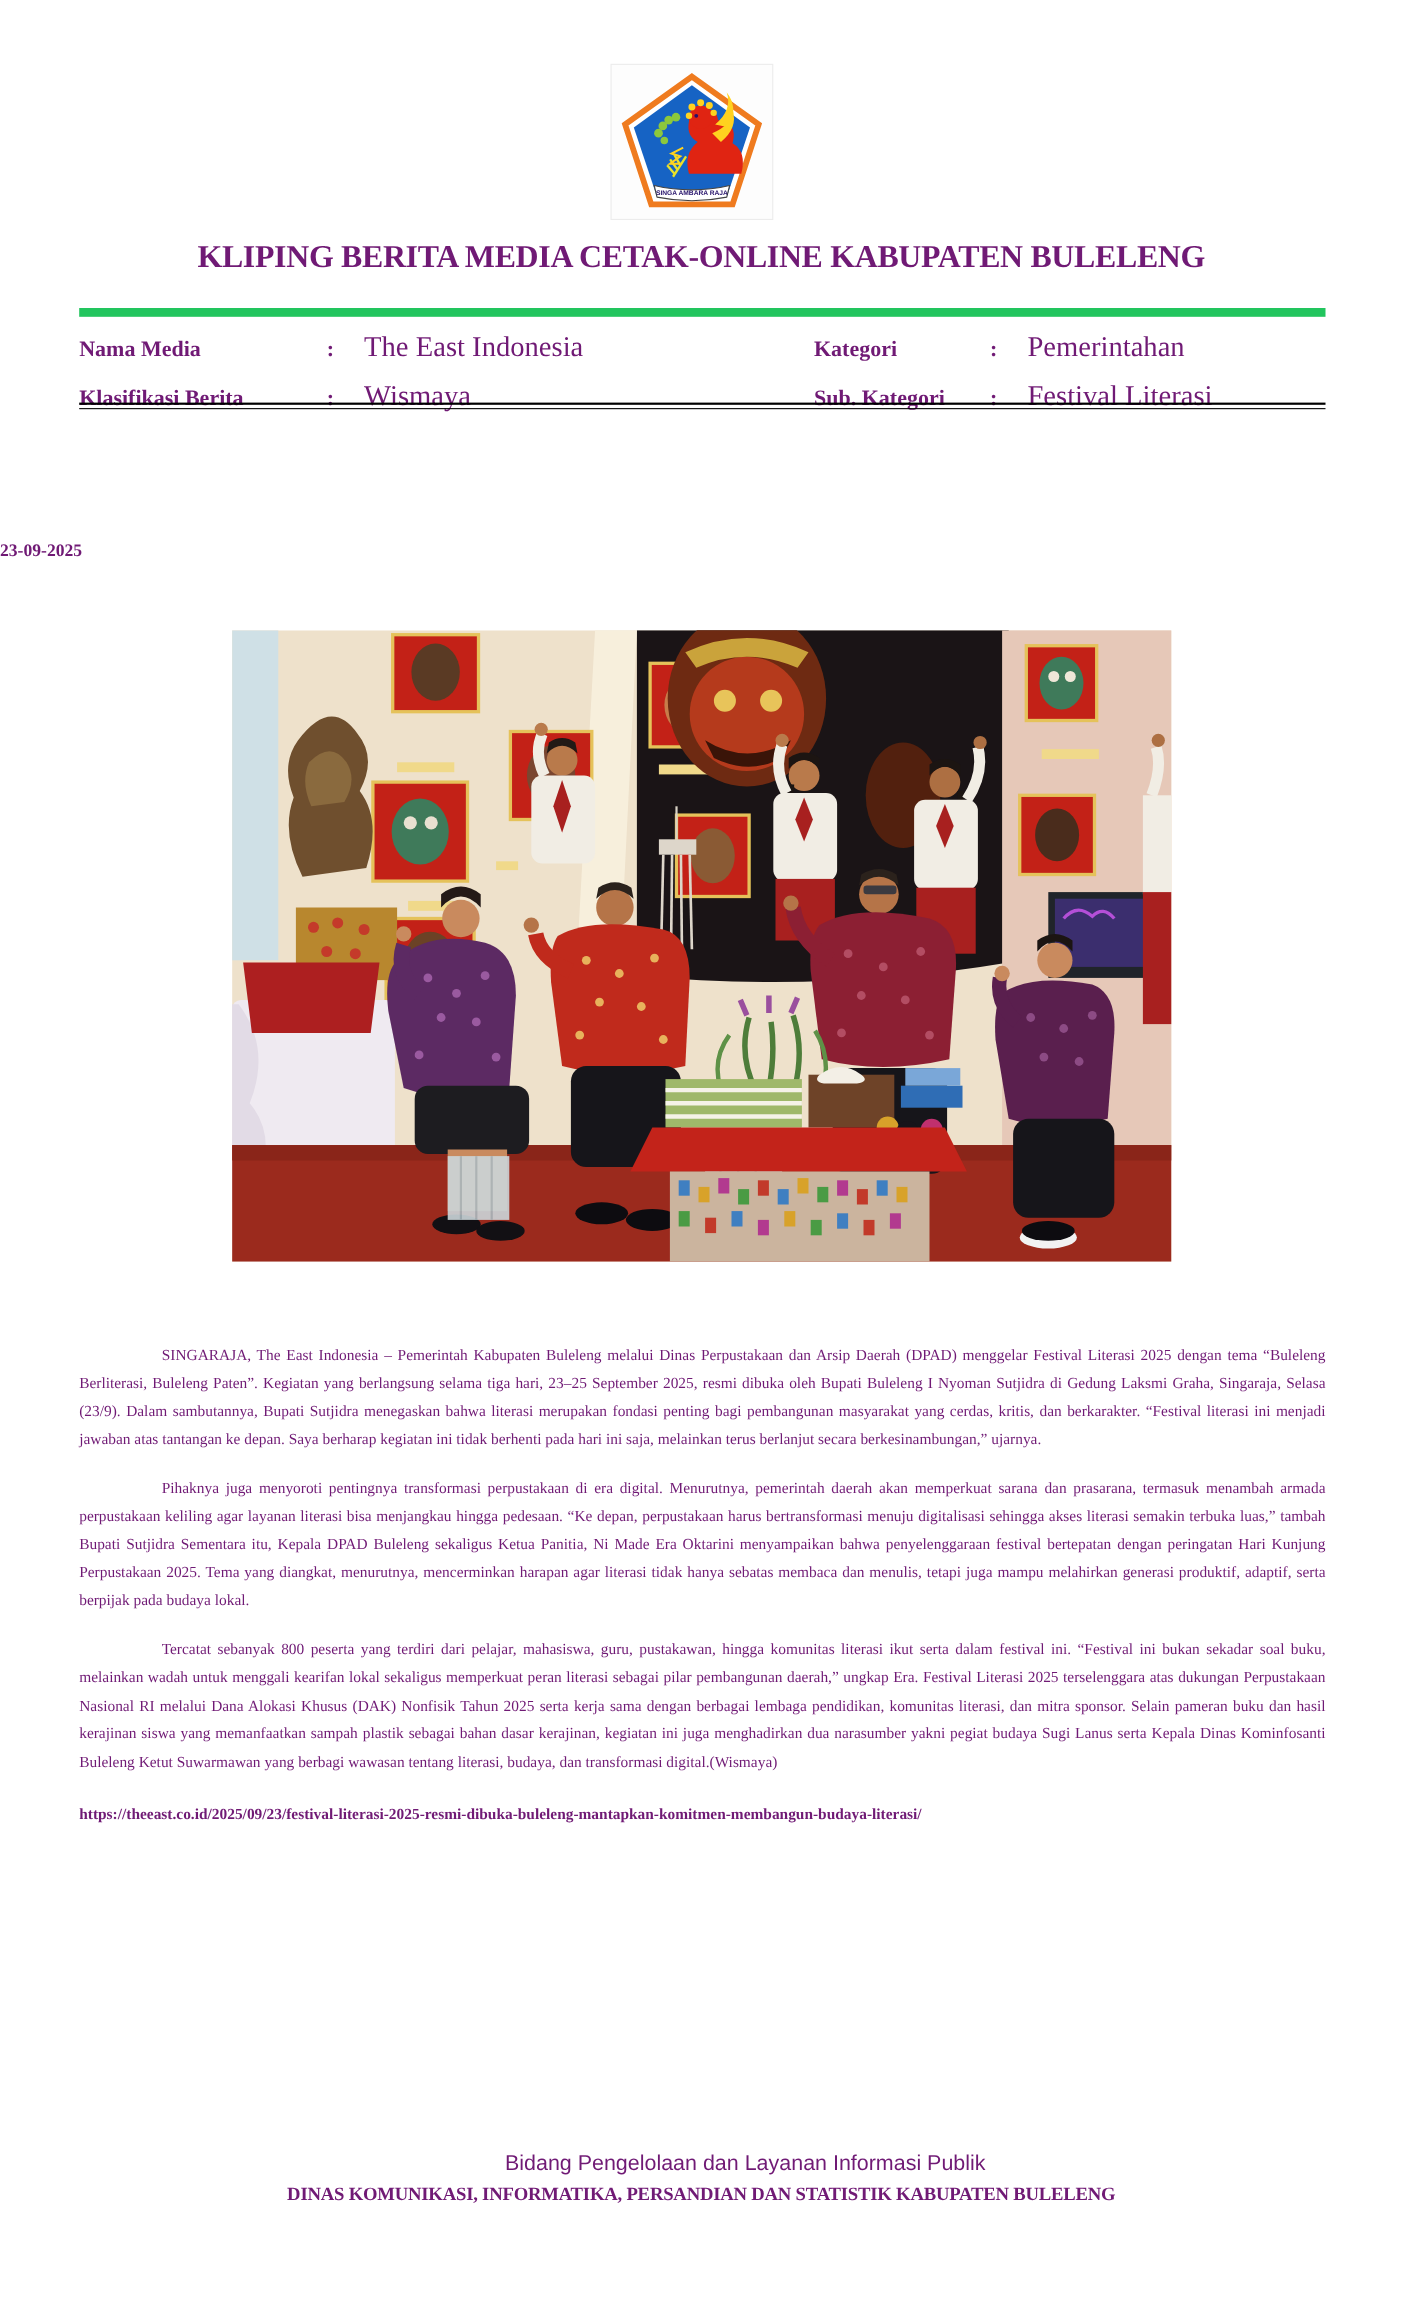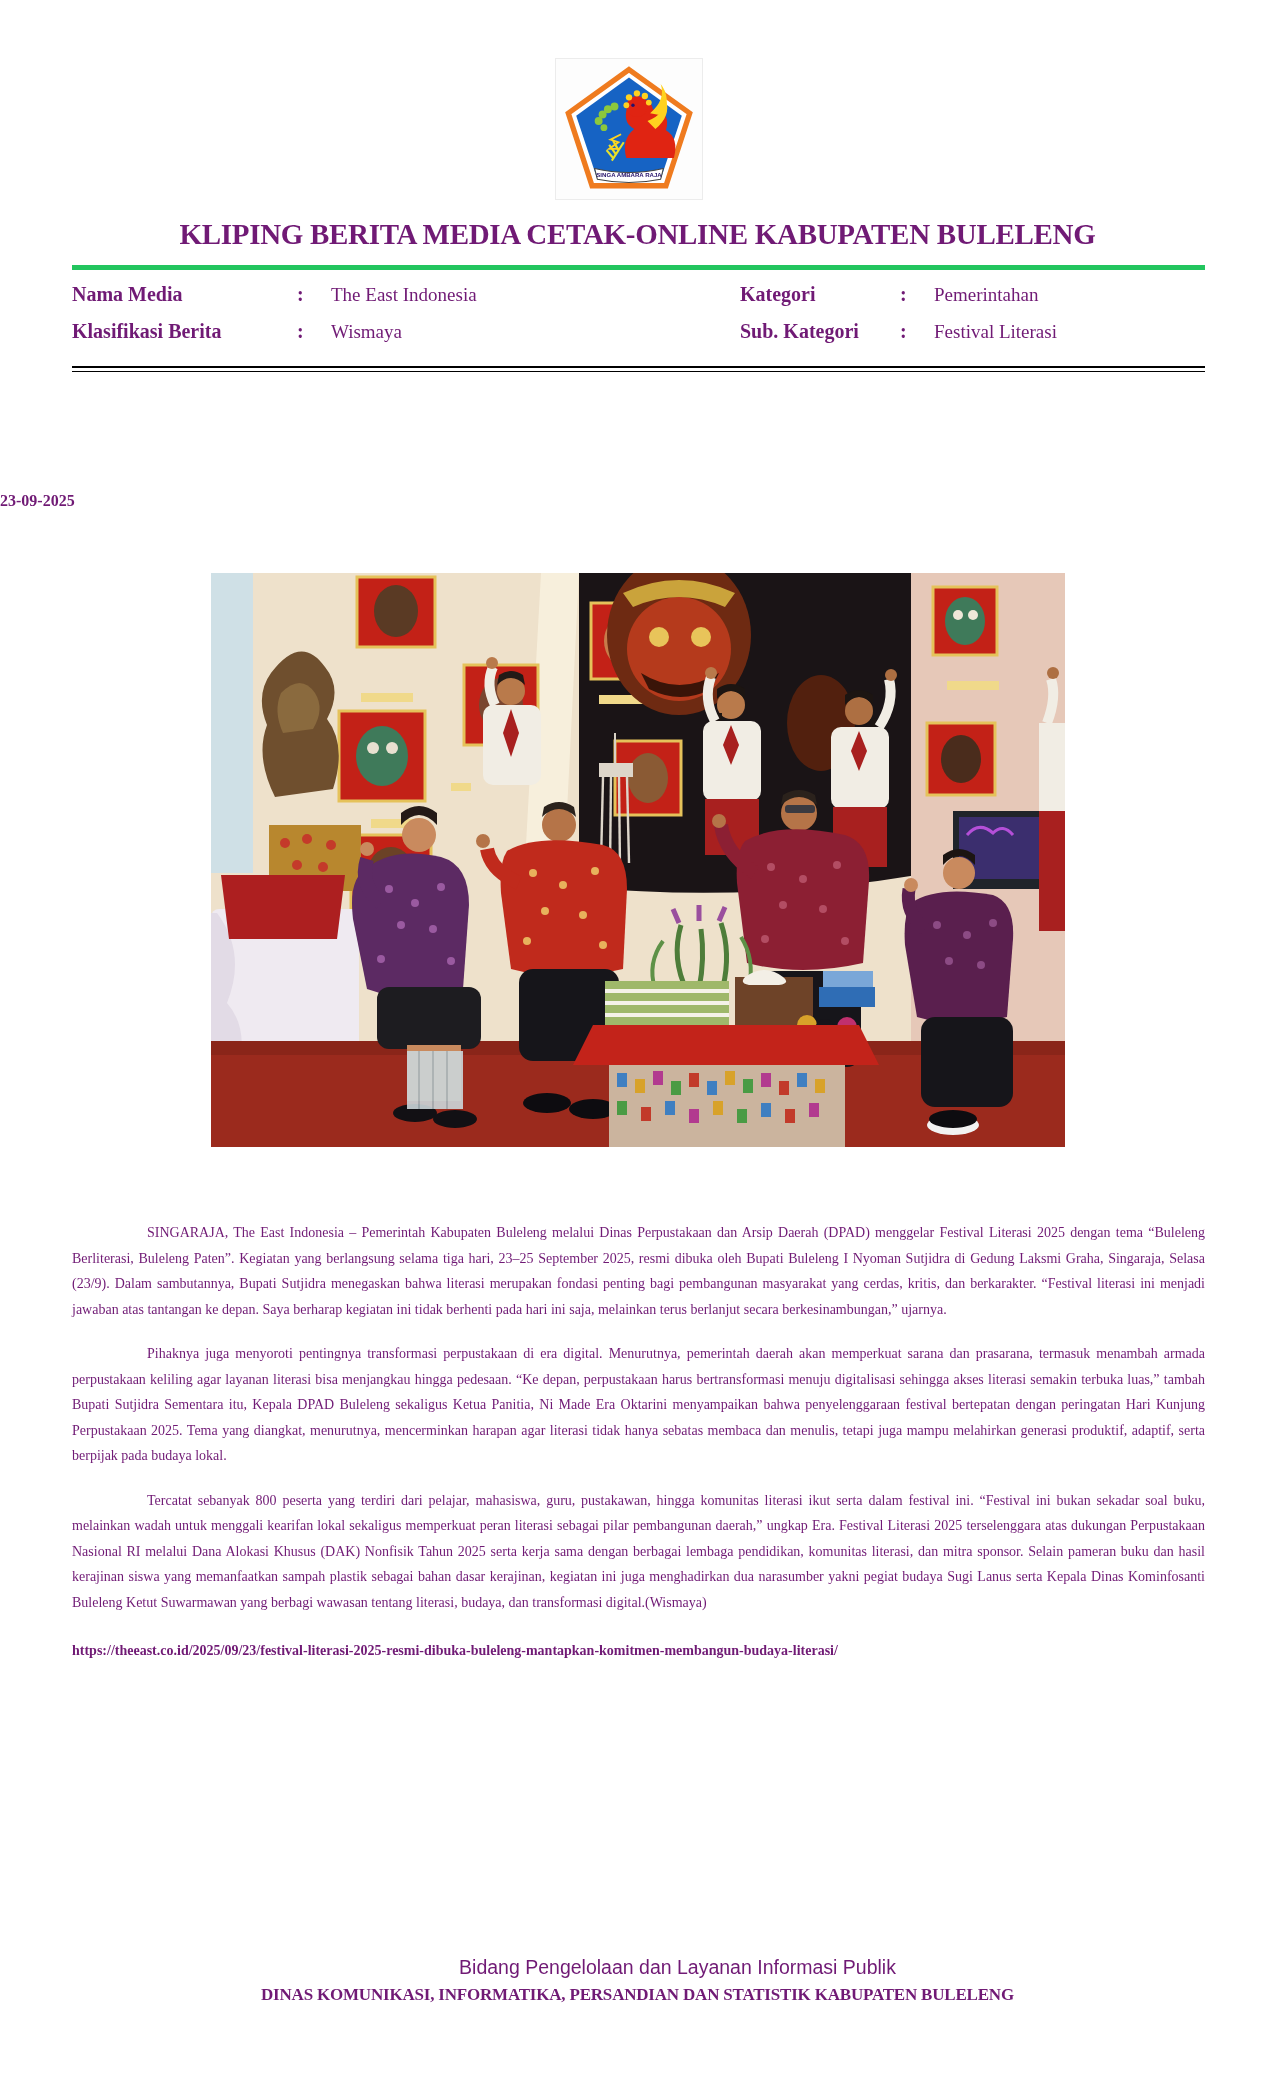--- a/index.html
+++ b/index.html
@@ -29,35 +29,35 @@
     text-align: center;
     font-size: 29px;
     font-weight: bold;
     letter-spacing: -0.3px;
     white-space: nowrap;
   }
 
   
   .meta {
     position: absolute;
-    left: 72px; top: 265px;
+    left: 72px; top: 280px;
     width: 1133px;
-    border-top: 5px solid #22c55e;
+    border-top: 8px solid #22c55e;
     padding: 6px 0 10px 0;
   }
   .meta-underline-a { position: absolute; left: 72px; top: 366px; width: 1133px; border-top: 2.5px solid #000; }
   .meta-underline-b { position: absolute; left: 72px; top: 371px; width: 1133px; border-top: 1.2px solid #000; }
   .meta-row { display: flex; align-items: baseline; padding: 7px 0; }
   .meta-cell-left  { display: flex; align-items: baseline; width: 668px; }
   .meta-cell-right { display: flex; align-items: baseline; flex: 1; }
   .meta-label { font-weight: bold; font-size: 20px; }
   .meta-cell-left  .meta-label { width: 225px; }
   .meta-cell-right .meta-label { width: 160px; }
   .meta-colon { font-weight: bold; font-size: 20px; width: 34px; }
-  .meta-value { font-size: 19px; }
+  .meta-value { font-size: 26px; }
 
   
   .article-title {
     position: absolute;
     left: 0; top: 398px;
     width: 100%;
     text-align: center;
     font-size: 30px;
     font-weight: bold;
     line-height: 46px;

